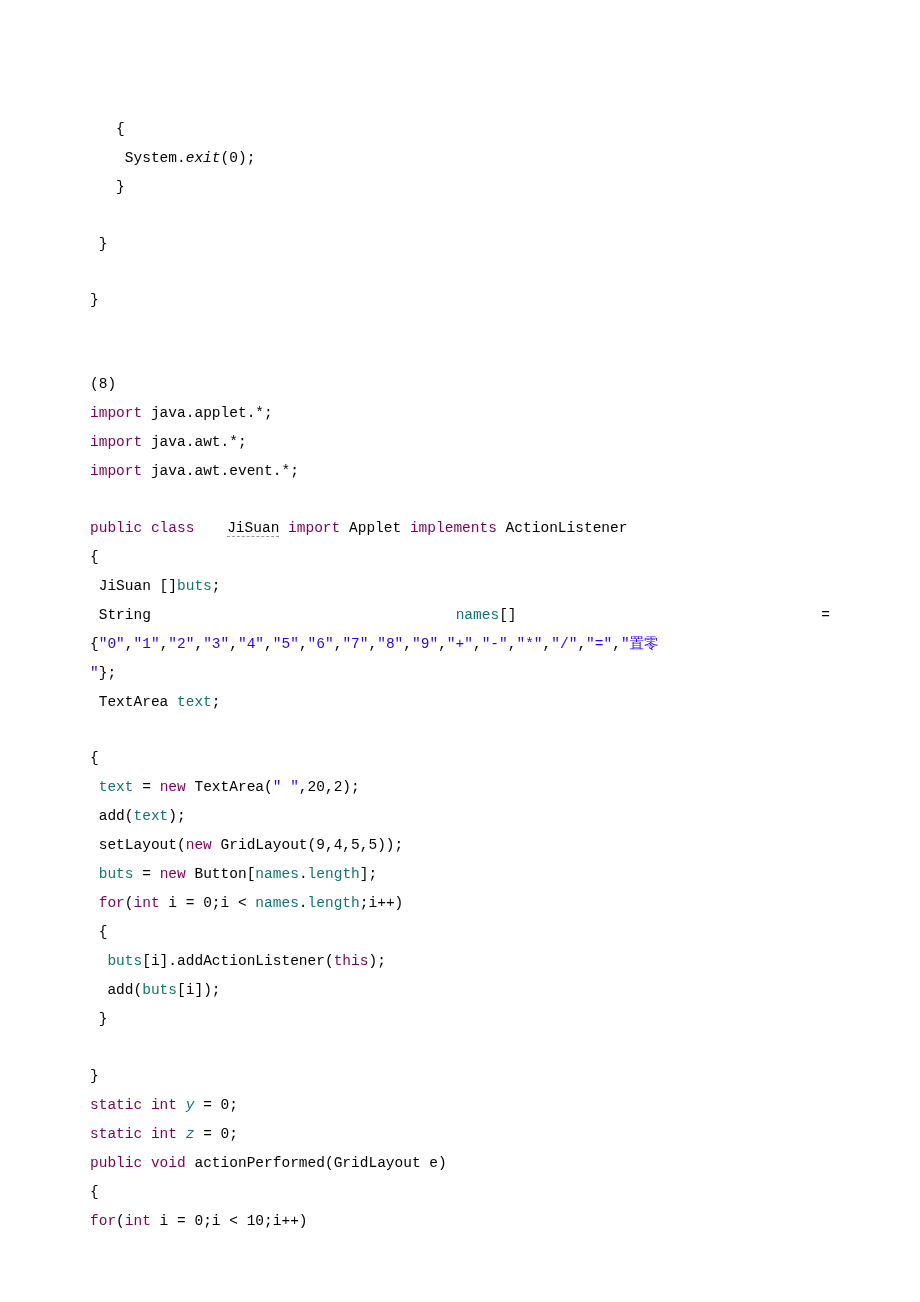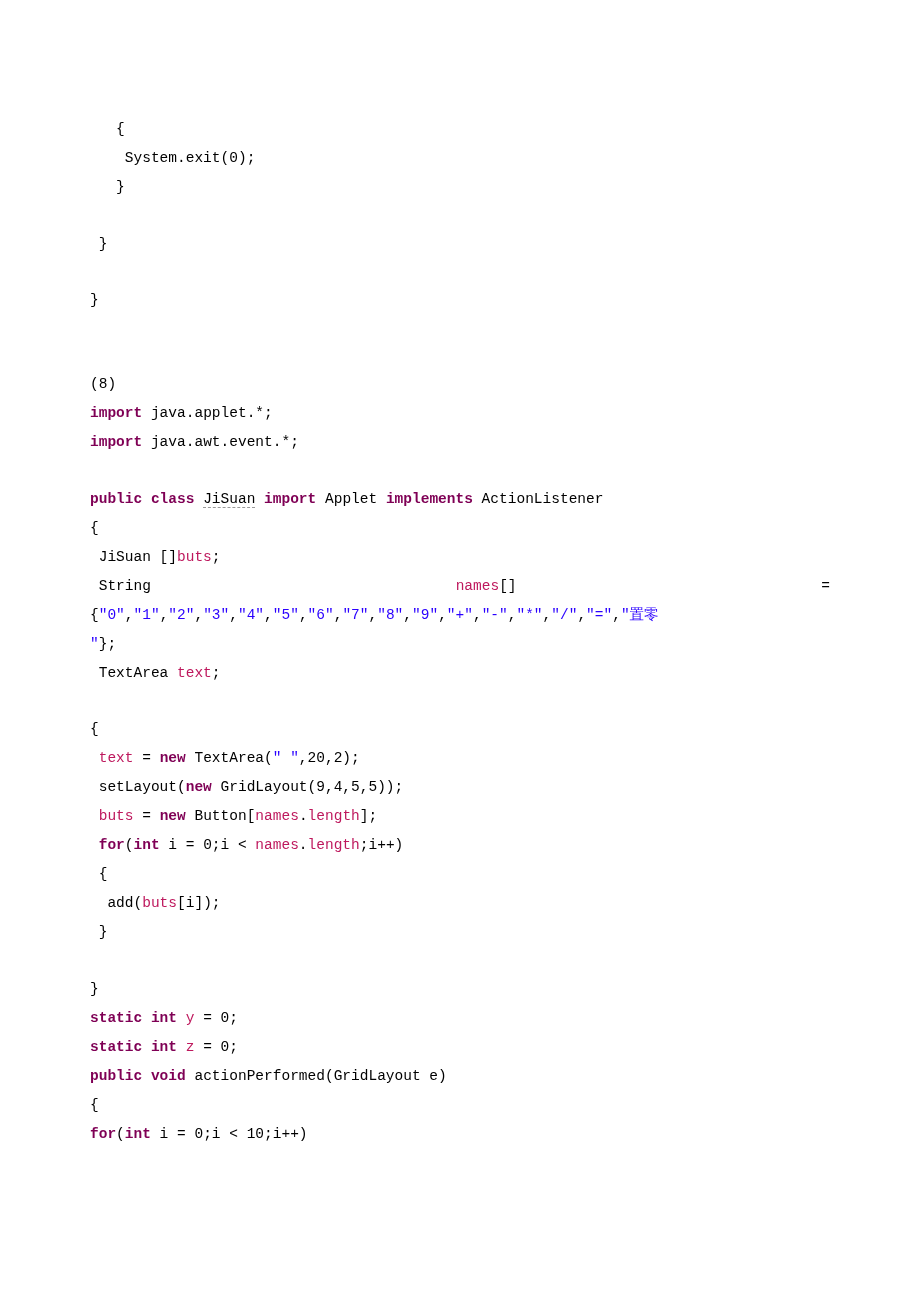--- a/index.html
+++ b/index.html
@@ -8,25 +8,25 @@
     background: #fff;
     width: 920px;
     font-family: "Courier New", Courier, monospace;
   }
   .page {
     padding: 115px 90px 90px 90px;
     font-size: 14.5px;
     line-height: 2.0;
     color: #000;
   }
-  .kw { color: #7f0055; font-weight: bold; }
-  .field { color: #be185d; }
+  .kw { color: #7f0055; font-weight: normal; }
+  .field { color: #0f766e; }
   .str { color: #2a00ff; }
-  .italic { }
-  .underline { border-bottom: 1px dashed #999; }
+  .italic { font-style: italic; }
+  .underline { border-bottom: 1px dashed #999; margin-left: 24px; }
   .line { white-space: pre; }
   .space-between {
     display: flex;
     justify-content: space-between;
     white-space: pre;
     gap: 32px;
   }
   .blank { height: 1.9em; }
 </style>
 </head>
@@ -40,20 +40,21 @@
   <div class="blank"></div>
   <div class="line"> }</div>
   <div class="blank"></div>
   <div class="line">}</div>
   <div class="blank"></div>
   <div class="blank"></div>
 
   <div class="line">(8)</div>
 
   <div class="line"><span class="kw">import</span><span> java.applet.*;</span></div>
+  <div class="line"><span class="kw">import</span><span> java.awt.*;</span></div>
   <div class="line"><span class="kw">import</span><span> java.awt.event.*;</span></div>
   <div class="blank"></div>
 
   <div class="line"><span class="kw">public</span> <span class="kw">class</span> <span class="underline">JiSuan</span> <span class="kw">import</span><span> Applet </span><span class="kw">implements</span><span> ActionListener</span></div>
   <div class="line">{</div>
   <div class="line"><span> JiSuan []</span><span class="field">buts</span><span>;</span></div>
 
   <div class="space-between">
     <span> String </span>
     <span><span class="field">names</span><span>[] </span></span>
@@ -61,24 +62,26 @@
   </div>
 
   <div class="line" id="names-line"><span>{</span><span class="str">"0"</span><span>,</span><span class="str">"1"</span><span>,</span><span class="str">"2"</span><span>,</span><span class="str">"3"</span><span>,</span><span class="str">"4"</span><span>,</span><span class="str">"5"</span><span>,</span><span class="str">"6"</span><span>,</span><span class="str">"7"</span><span>,</span><span class="str">"8"</span><span>,</span><span class="str">"9"</span><span>,</span><span class="str">"+"</span><span>,</span><span class="str">"-"</span><span>,</span><span class="str">"*"</span><span>,</span><span class="str">"/"</span><span>,</span><span class="str">"="</span><span>,</span><span class="str">"置零</span></div>
   <div class="line"><span class="str">"</span><span>};</span></div>
 
   <div class="line"><span> TextArea </span><span class="field">text</span><span>;</span></div>
   <div class="blank"></div>
 
   <div class="line">{</div>
   <div class="line"><span> </span><span class="field">text</span><span> = </span><span class="kw">new</span><span> TextArea(</span><span class="str">" "</span><span>,20,2);</span></div>
+  <div class="line"><span> add(</span><span class="field">text</span><span>);</span></div>
   <div class="line"><span> setLayout(</span><span class="kw">new</span><span> GridLayout(9,4,5,5));</span></div>
   <div class="line"><span> </span><span class="field">buts</span><span> = </span><span class="kw">new</span><span> Button[</span><span class="field">names</span><span>.</span><span class="field">length</span><span>];</span></div>
   <div class="line"><span> </span><span class="kw">for</span><span>(</span><span class="kw">int</span><span> i = 0;i &lt; </span><span class="field">names</span><span>.</span><span class="field">length</span><span>;i++)</span></div>
   <div class="line"> {</div>
+  <div class="line"><span>  </span><span class="field">buts</span><span>[i].addActionListener(</span><span class="kw">this</span><span>);</span></div>
   <div class="line"><span>  add(</span><span class="field">buts</span><span>[i]);</span></div>
   <div class="line"> }</div>
   <div class="blank"></div>
   <div class="line">}</div>
 
   <div class="line"><span class="kw">static</span> <span class="kw">int</span><span> </span><span class="field italic">y</span><span> = 0;</span></div>
   <div class="line"><span class="kw">static</span> <span class="kw">int</span><span> </span><span class="field italic">z</span><span> = 0;</span></div>
 
   <div class="line"><span class="kw">public</span> <span class="kw">void</span><span> actionPerformed(GridLayout e)</span></div>
   <div class="line">{</div>

